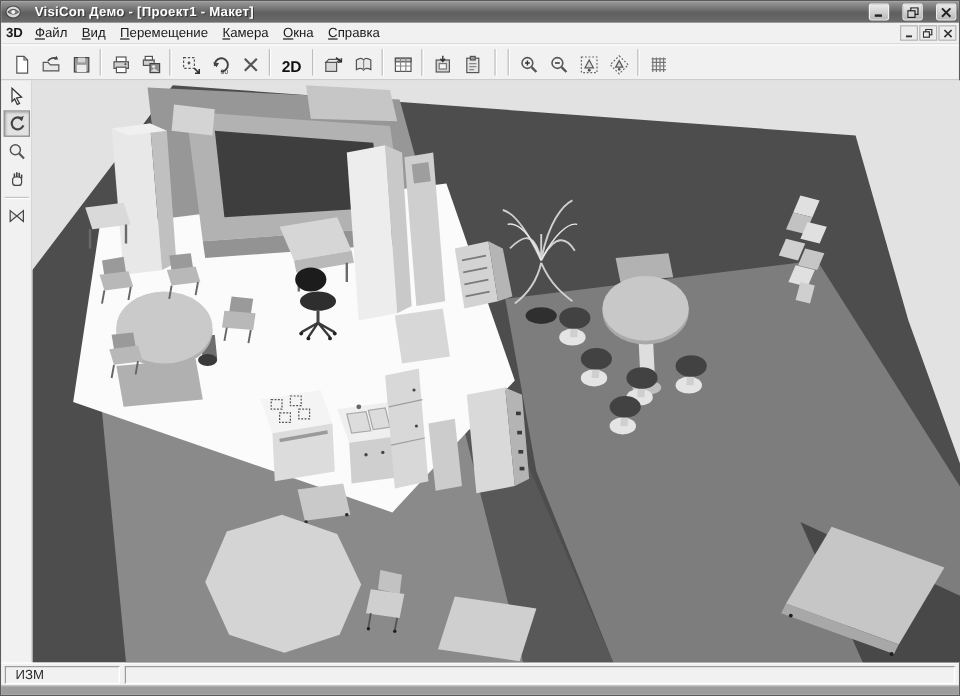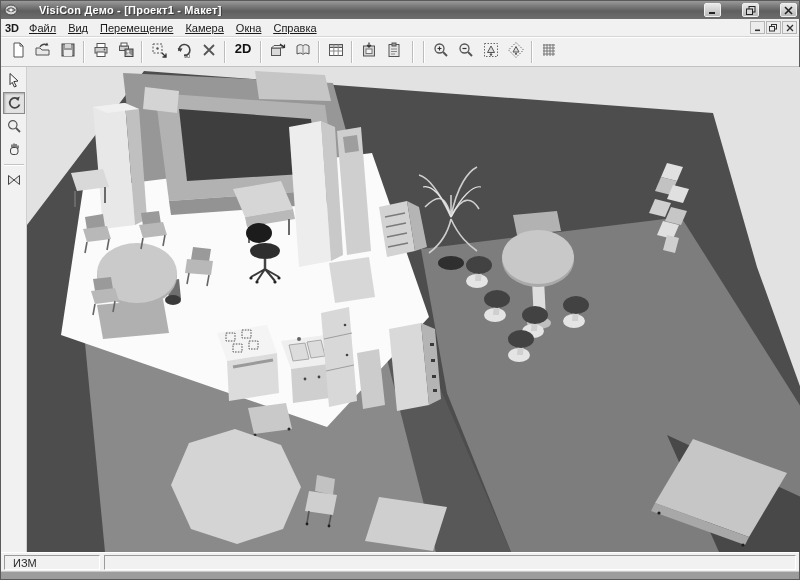--- a/index.html
+++ b/index.html
@@ -2,45 +2,45 @@
 <html><head>
 <meta charset="utf-8">
 <style>
   * { margin:0; padding:0; box-sizing:border-box; }
   html,body { width:800px; height:580px; overflow:hidden; background:#b0b0b0;
               font-family:"Liberation Sans", sans-serif; }
   .window { width:800px; height:580px; border:1px solid #5a5a5a; background:#f1f1f1;
             display:flex; flex-direction:column; }
 
   
-  .titlebar { height:18px; flex:0 0 18px; display:flex; align-items:center; gap:21px;
+  .titlebar { height:18px; flex:0 0 18px; display:flex; align-items:center; gap:11px;
               padding:0 2px 0 3px;
               background:linear-gradient(180deg,#9a9a9a,#5f5f5f 55%,#6d6d6d); }
   .title-text { color:#ffffff; font-size:11px; font-weight:bold; letter-spacing:0.2px;
                 text-shadow:1px 1px 0 #3a3a3a; flex:1; white-space:nowrap; overflow:hidden; }
   .cap-btn { width:17px; height:14px; border:1px solid #efefef; border-radius:2px;
              background:linear-gradient(180deg,#e9e9e9,#b9b9b9); display:flex;
              align-items:center; justify-content:center; padding:0; }
   .cap-btn svg { display:block; }
 
   
   .menubar { height:18px; flex:0 0 18px; background:#f1f1f1; display:flex; align-items:center;
              border-bottom:1px solid #d6d6d6; padding:4px 2px; }
   .mdi-label { font-size:11px; font-weight:bold; color:#1a1a1a; padding:0 4px 0 2px; }
-  .menu-item { font-size:11px; color:#1a1a1a; padding:2px 6px; background:transparent; border:0;text-decoration:underline; }
+  .menu-item { font-size:11px; color:#1a1a1a; padding:2px 6px; background:transparent; border:0; }
   u { text-decoration:underline; }
   .menubar .spacer { flex:1; }
   .mdi-btn { width:15px; height:13px; border:1px solid #b5b5b5; background:#ececec;
              display:flex; align-items:center; justify-content:center; margin-left:1px; padding:0; }
 
   
   .toolbar { height:30px; flex:0 0 30px; background:#f1f1f1; display:flex; align-items:center;
              border-bottom:1px solid #c2c2c2; box-shadow:inset 0 1px 0 #ffffff; padding-left:4px; }
   .tb { width:25px; height:24px; background:transparent; border:1px solid transparent;
-        display:flex; align-items:flex-start; justify-content:center; padding:0; }
+        display:flex; align-items:flex-end; justify-content:center; padding:0; }
   .tb-2d { width:28px; font-size:13px; font-weight:bold; color:#111; }
   .sep { width:0; height:22px; border-left:1px solid #bdbdbd; border-right:1px solid #ffffff;
          margin:0 3px; }
   .sep.big { margin:0 6px; }
 
   
   .body { flex:0 0 485px; height:485px; display:flex; }
   .sidetools { width:26px; flex:0 0 26px; background:#f1f1f1; border-right:1px solid #cfcfcf;
                display:flex; flex-direction:column; align-items:center; padding-top:2px; }
   .st { width:22px; height:22px; background:transparent; border:1px solid transparent;

